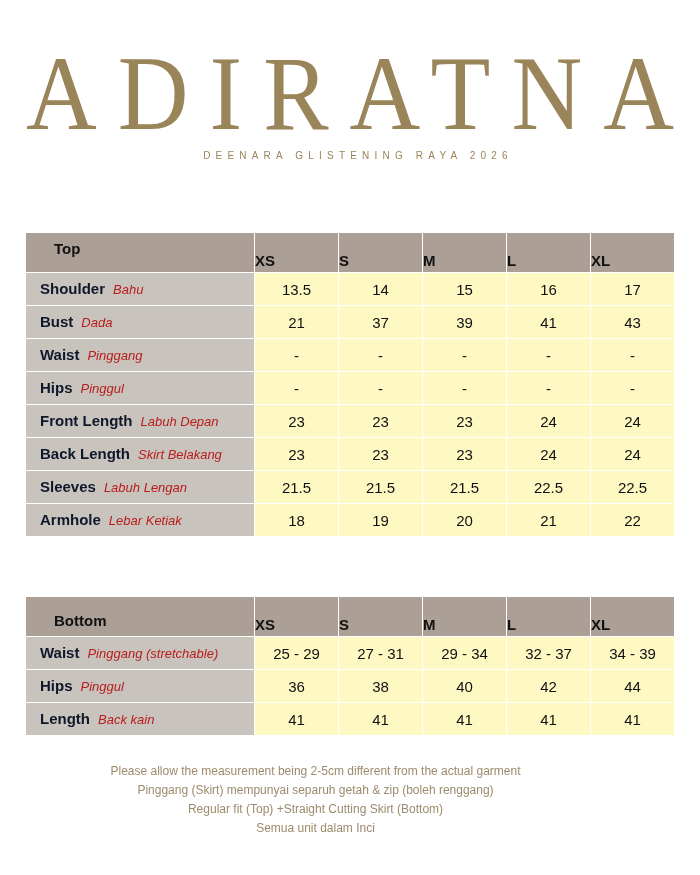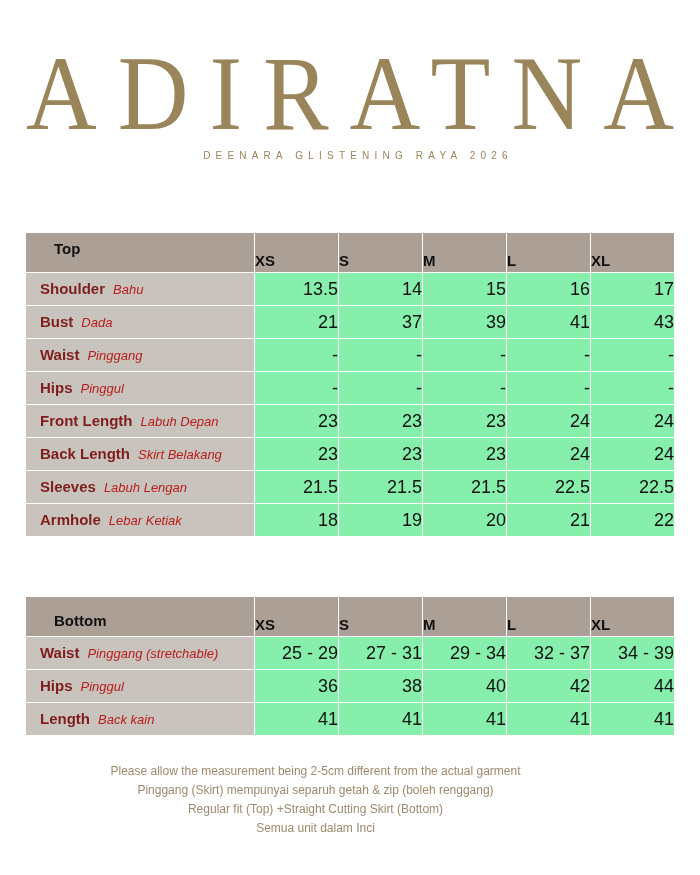--- a/index.html
+++ b/index.html
@@ -33,23 +33,23 @@
     background: #ab9f96; height: 40px; font-weight: bold; font-size: 15px; color: #111;
     text-align: left; vertical-align: bottom; padding-bottom: 3px;
   }
   table.size th.hlabel { text-align: left; padding-left: 28px; vertical-align: middle; padding-bottom: 8px; padding-top: 0; }
   table.bottom th.hlabel { padding-bottom: 0; padding-top: 8px; }
   table.size td { height: 33px; }
   table.size td.label {
     background: #c9c3bd; padding-left: 14px; white-space: nowrap;
   }
   table.size td.val {
-    background: #86efac; text-align: right; font-size: 18px; color: #111;
-  }
-  .lbl-en { font-weight: bold; font-size: 15px; color: #7f1d1d; }
+    background: #fef9c3; text-align: center; font-size: 15px; color: #111;
+  }
+  .lbl-en { font-weight: bold; font-size: 15px; color: #0f172a; }
   .lbl-ms { font-style: italic; font-size: 13px; color: #b91c1c; margin-left: 8px; }
   #top-table { top: 232px; }
   #bottom-table { top: 596px; }
   .notes {
     position: absolute; left: 0; top: 762px; width: 631px; text-align: center;
     font-size: 12px; line-height: 19px; color: #9c8a6c;
   }
   .notes div { margin: 0; }
 </style>
 </head>

